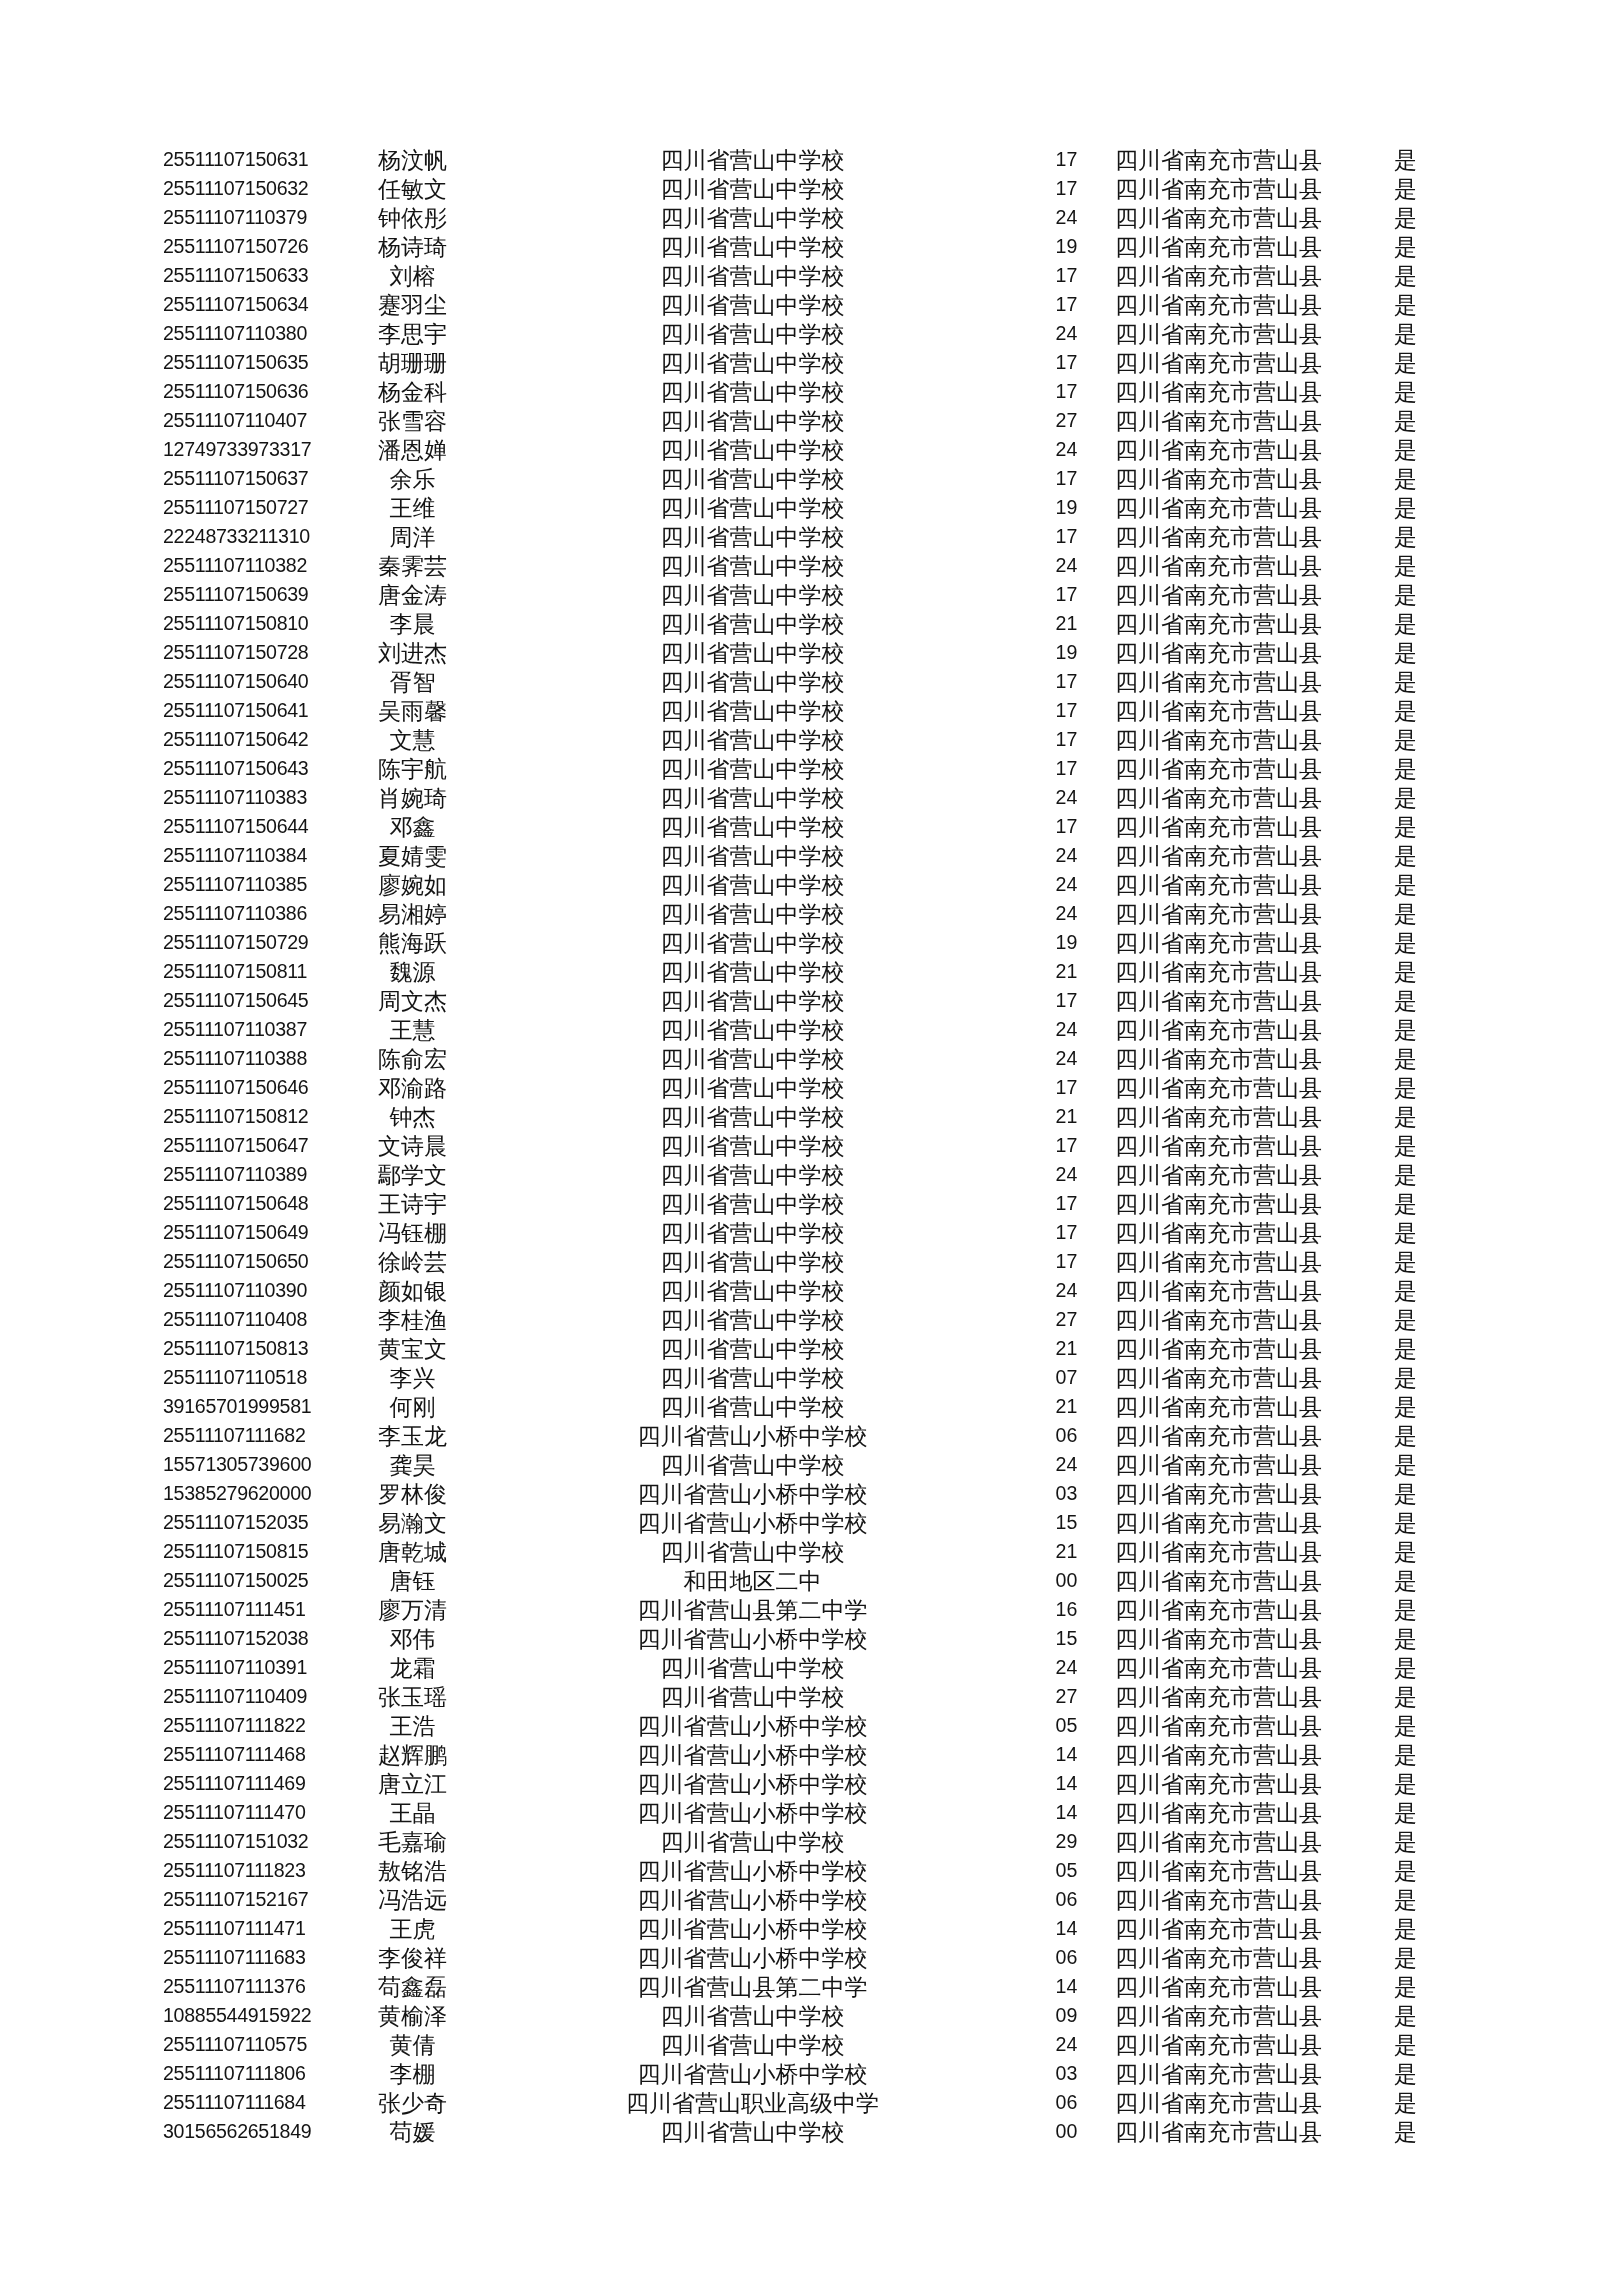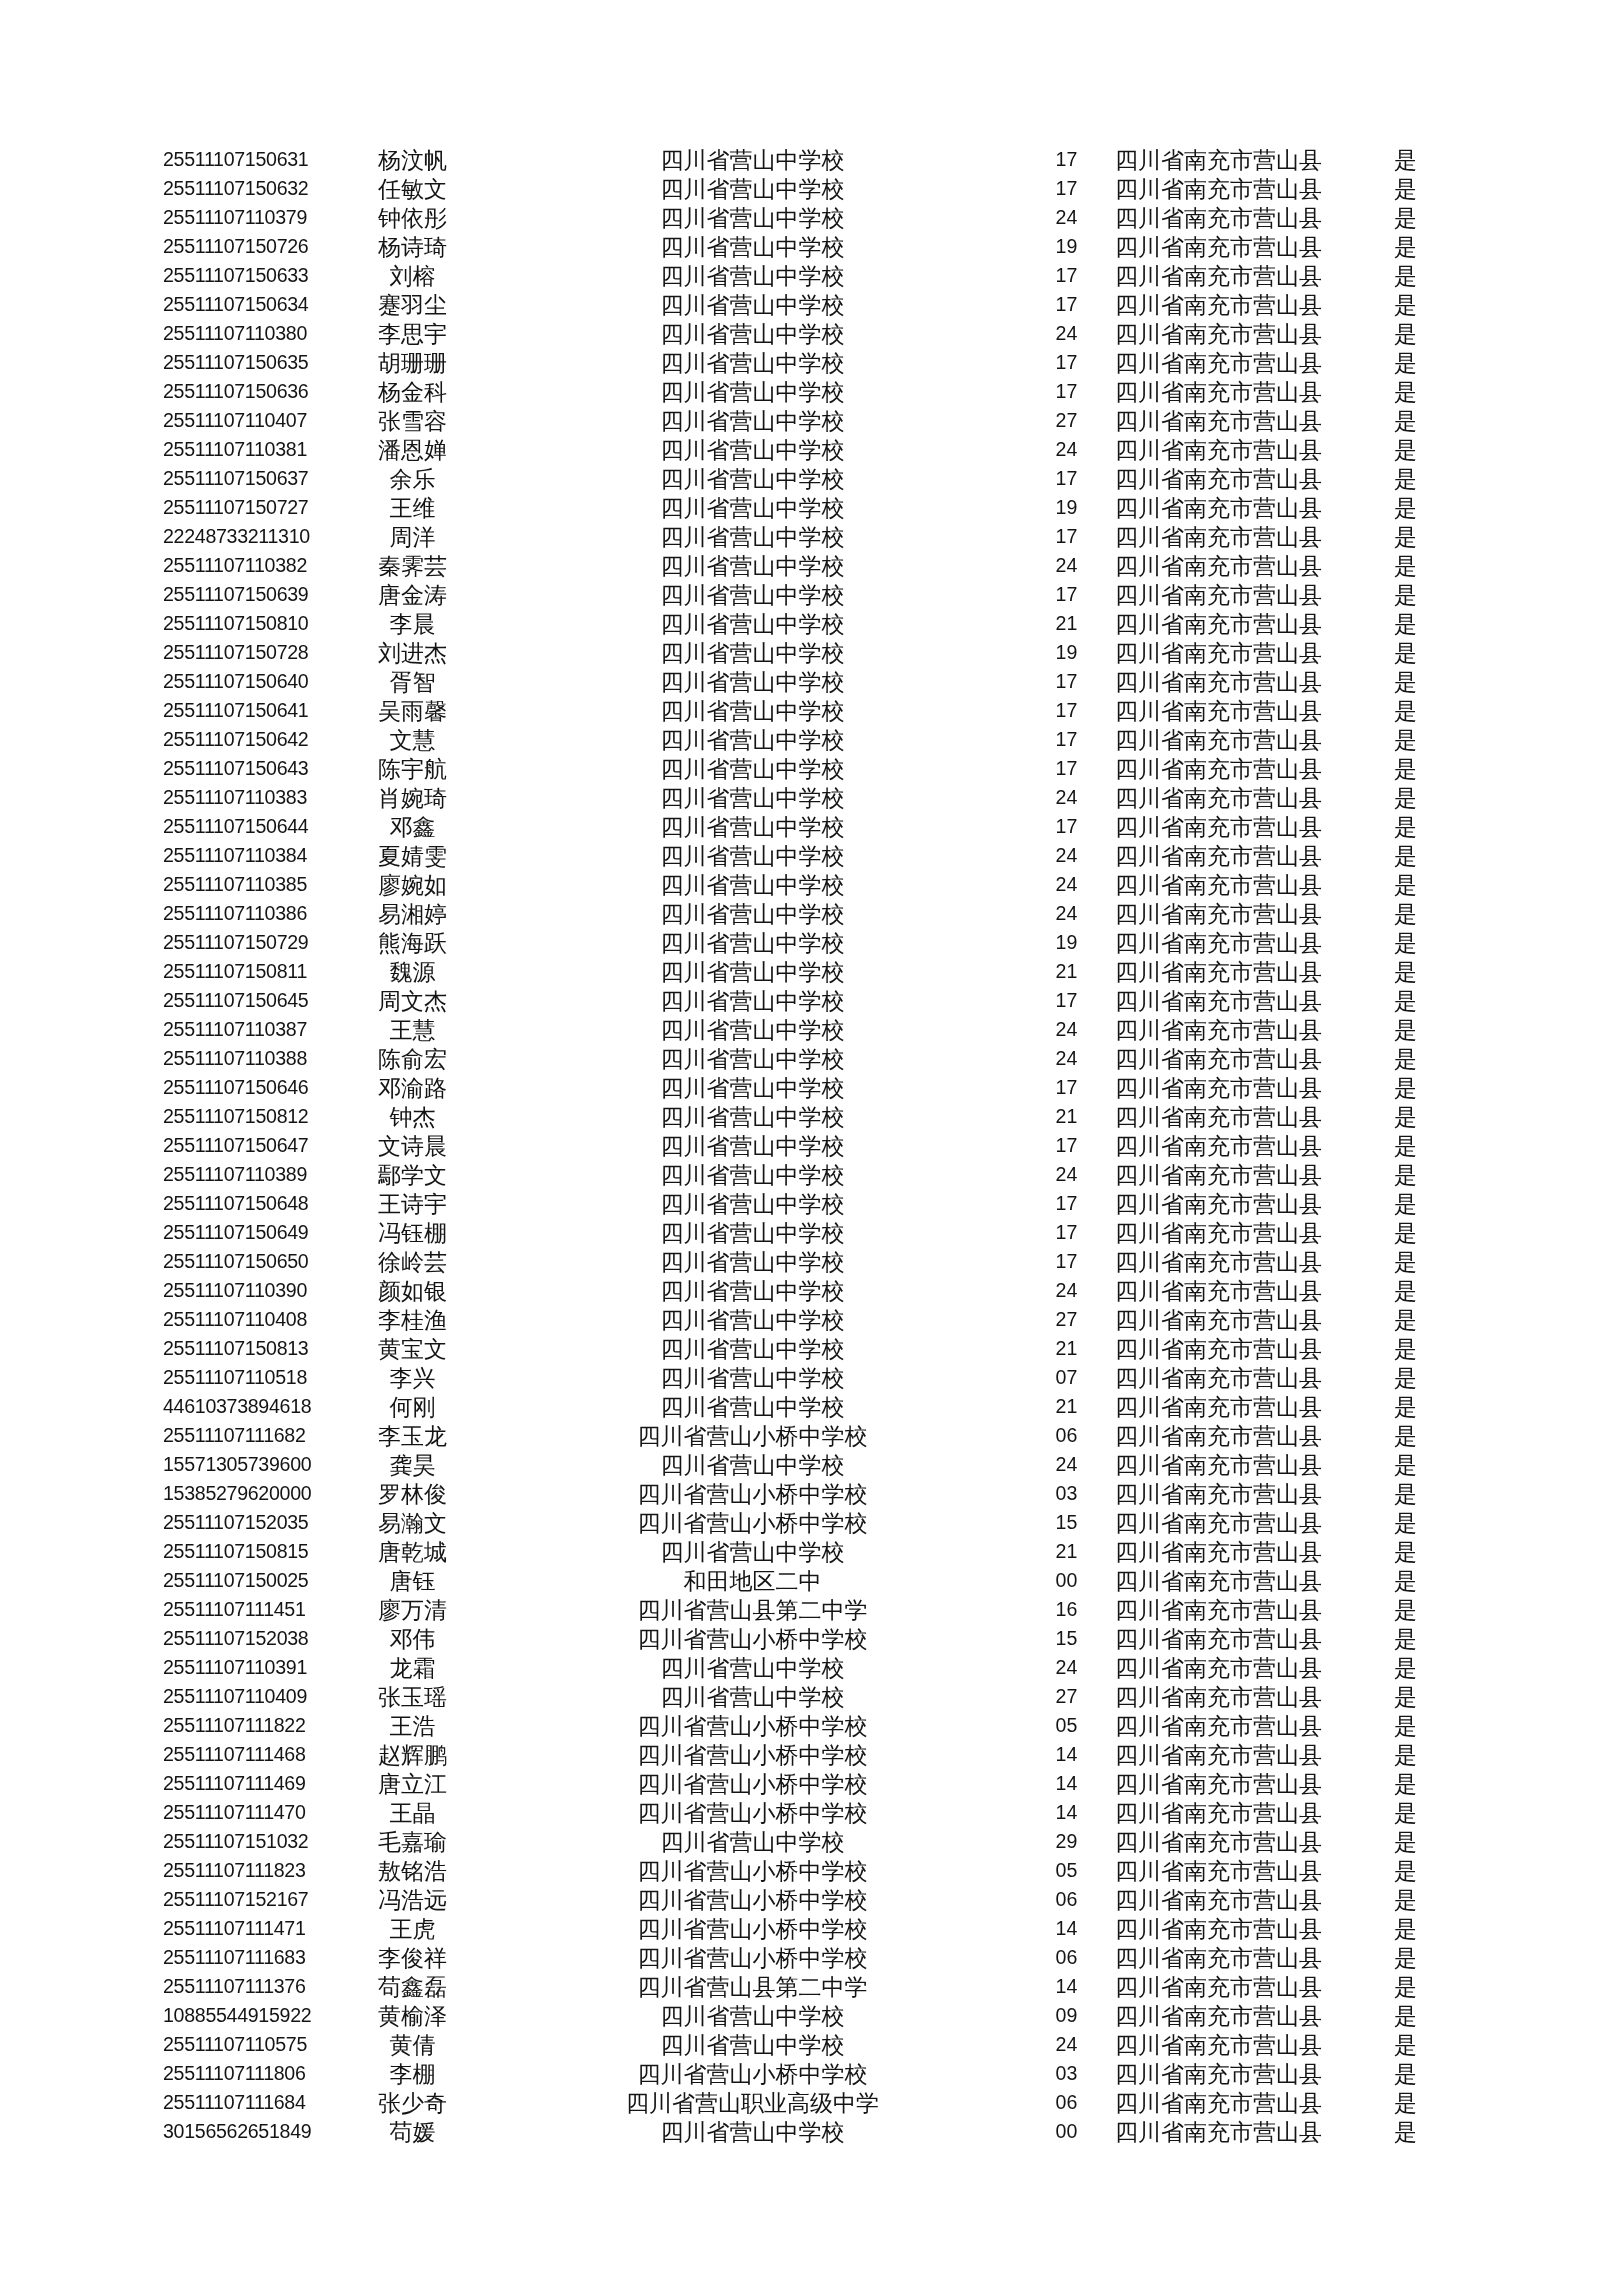--- a/index.html
+++ b/index.html
@@ -162,21 +162,21 @@
       </div>
       <div class="row">
         <span class="cell id">25511107110407</span>
         <span class="cell name">张雪容</span>
         <span class="cell school">四川省营山中学校</span>
         <span class="cell num">27</span>
         <span class="cell county">四川省南充市营山县</span>
         <span class="cell flag">是</span>
       </div>
       <div class="row">
-        <span class="cell id">25511107110381</span>
+        <span class="cell id">12749733973317</span>
         <span class="cell name">潘恩婵</span>
         <span class="cell school">四川省营山中学校</span>
         <span class="cell num">24</span>
         <span class="cell county">四川省南充市营山县</span>
         <span class="cell flag">是</span>
       </div>
       <div class="row">
         <span class="cell id">25511107150637</span>
         <span class="cell name">余乐</span>
         <span class="cell school">四川省营山中学校</span>
@@ -426,21 +426,21 @@
       </div>
       <div class="row">
         <span class="cell id">25511107110518</span>
         <span class="cell name">李兴</span>
         <span class="cell school">四川省营山中学校</span>
         <span class="cell num">07</span>
         <span class="cell county">四川省南充市营山县</span>
         <span class="cell flag">是</span>
       </div>
       <div class="row">
-        <span class="cell id">44610373894618</span>
+        <span class="cell id">39165701999581</span>
         <span class="cell name">何刚</span>
         <span class="cell school">四川省营山中学校</span>
         <span class="cell num">21</span>
         <span class="cell county">四川省南充市营山县</span>
         <span class="cell flag">是</span>
       </div>
       <div class="row">
         <span class="cell id">25511107111682</span>
         <span class="cell name">李玉龙</span>
         <span class="cell school">四川省营山小桥中学校</span>

